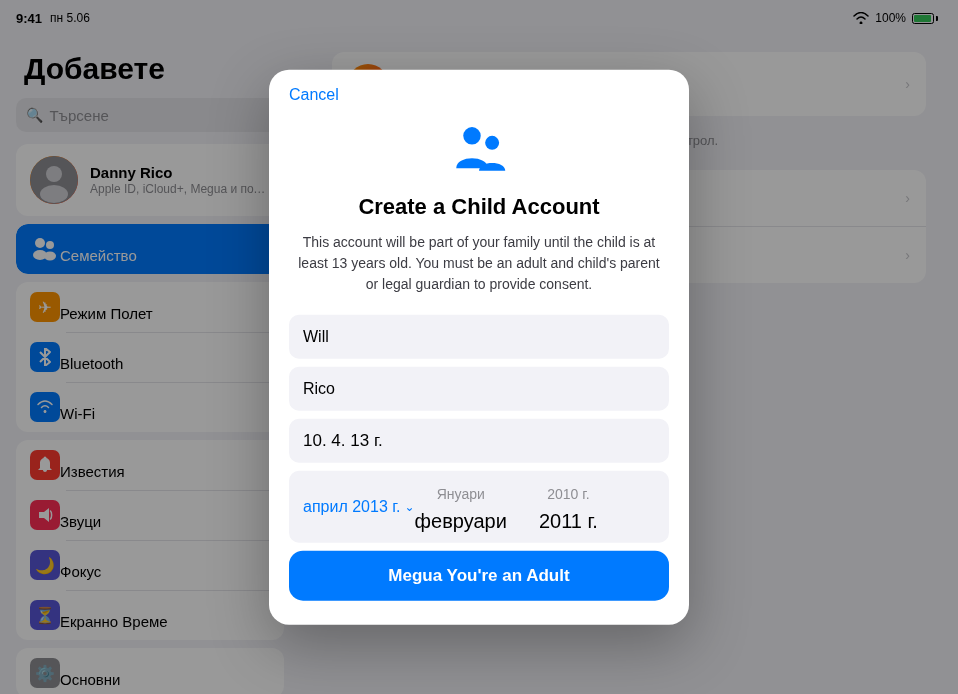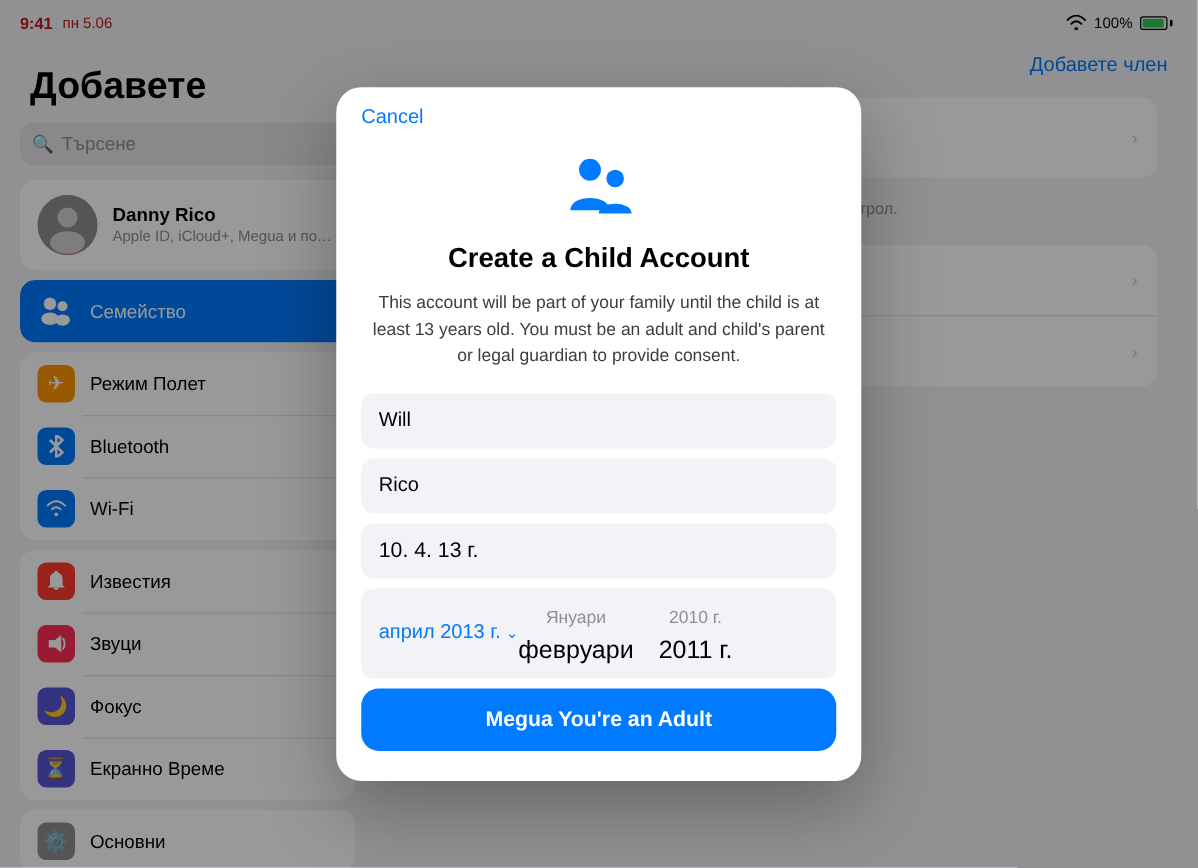--- a/index.html
+++ b/index.html
@@ -20,21 +20,21 @@
       background: #f2f2f7;
       display: flex;
       align-items: center;
       justify-content: space-between;
       padding: 0 20px 0 16px;
       z-index: 10;
     }
     .status-time {
       font-size: 13px;
       font-weight: 600;
-      color: #b91c1c;
+      color: #000000;
     }
     .status-icons {
       display: flex;
       align-items: center;
       gap: 6px;
     }
     .status-icons span {
       font-size: 12px;
       color: #000;
     }
@@ -142,23 +142,23 @@
       max-width: 180px;
     }
     .sidebar-section {
       margin: 8px 16px;
       background: #fff;
       border-radius: 12px;
       overflow: hidden;
     }
     .sidebar-item {
       display: flex;
-      align-items: center;
+      align-items: flex-end;
       padding: 10px 14px;
-      gap: 12px;
+      gap: 0;
       position: relative;
       cursor: pointer;
     }
     .sidebar-item:not(:last-child)::after {
       content: '';
       position: absolute;
       bottom: 0;
       left: 50px;
       right: 0;
       height: 0.5px;
@@ -380,21 +380,21 @@
     .month-picker-selected {
       font-size: 16px;
       color: #007aff;
       display: flex;
       align-items: center;
       gap: 4px;
       cursor: pointer;
     }
     .month-picker-wheel {
       display: flex;
-      gap: 20px;
+      gap: 32px;
       overflow: hidden;
       max-height: 60px;
       align-items: flex-start;
       justify-content: center;
       margin-top: 6px;
     }
     .wheel-col {
       display: flex;
       flex-direction: column;
       align-items: center;
@@ -545,23 +545,20 @@
     <div class="sidebar-section">
       <div class="sidebar-item">
         <div class="sidebar-icon icon-general">⚙️</div>
         <span class="sidebar-item-label">Основни</span>
       </div>
 
     </div>
   </div>
 
   <div class="content-area">
-    <div class="content-header">
-      <button class="add-member-btn">Добавете член</button>
-    </div>
 
     <div style="padding: 8px 16px 0;">
       <div class="family-section">
 
         <div class="family-row">
           <div class="family-row-left">
             <div class="family-member-avatar" style="background:linear-gradient(135deg,#ff9500,#ff3b30);">
               <svg width="40" height="40" viewBox="0 0 40 40">
                   <circle cx="20" cy="20" r="20" fill="transparent"></circle>
                   <circle cx="20" cy="15" r="7" fill="white"></circle>

